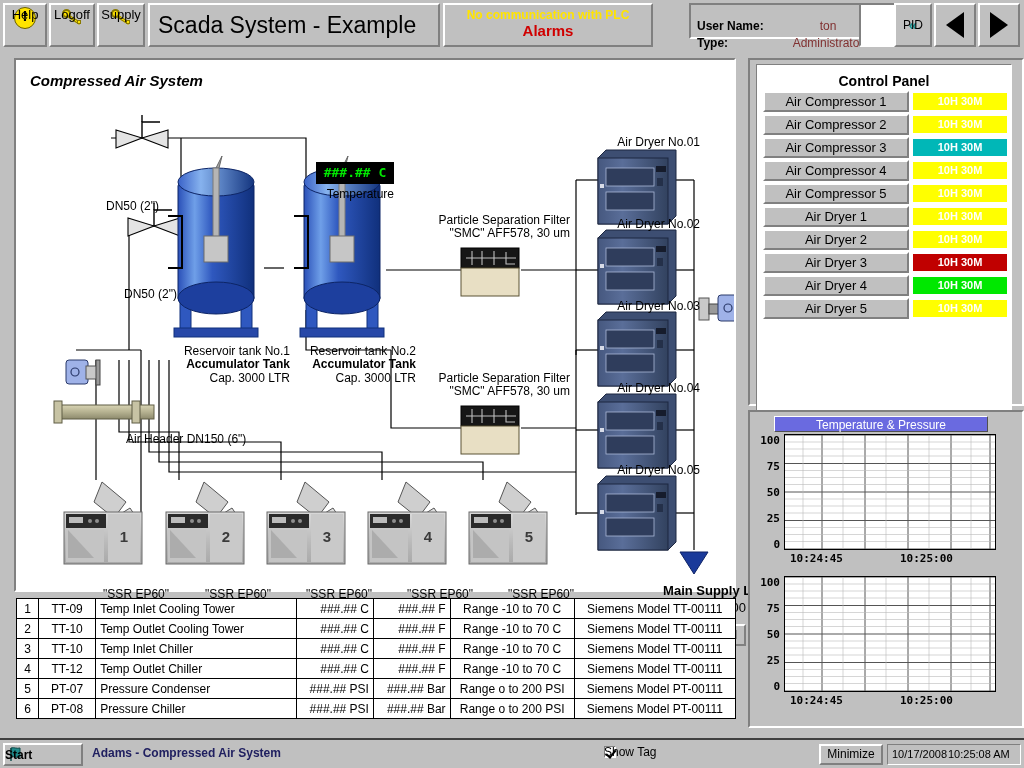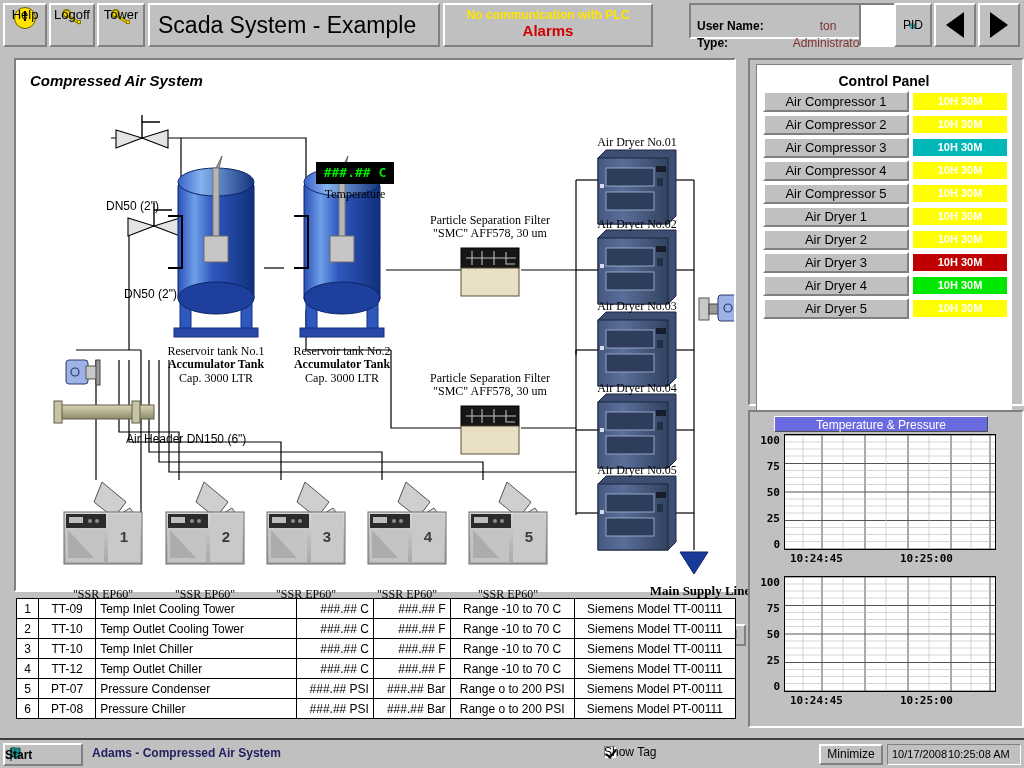--- a/index.html
+++ b/index.html
@@ -68,21 +68,21 @@
   .tri-r{width:0;height:0;border-top:13px solid transparent;border-bottom:13px solid transparent;border-left:18px solid #000;}
 
   
   .diagram{position:absolute;left:14px;top:58px;width:722px;height:534px;background:#fff;
     border:2px solid;border-color:#808080 #fff #fff #808080;box-sizing:border-box;}
   .dtitle{position:absolute;left:14px;top:12px;font-style:italic;font-weight:bold;font-size:15px;}
 
   .svgwrap{position:absolute;left:0;top:0;width:718px;height:530px;}
 
   .lbl{position:absolute;font-size:12px;color:#000;white-space:nowrap;}
-  .lbl.c{text-align:center;font-family:Liberation Serif, serif;}
+  .lbl.c{text-align:right;}
   .lbl.b{font-weight:bold;}
 
   .led{position:absolute;background:#000;color:#00e800;font-family:"DejaVu Sans Mono",monospace;
     font-size:13px;font-weight:bold;text-align:center;letter-spacing:0px;}
 
   .histbtn{position:absolute;background:#c0c0c0;border:2px solid;
     border-color:#fff #808080 #808080 #fff;box-sizing:border-box;
     font-weight:bold;font-size:13px;text-align:center;cursor:pointer;}
 
   
@@ -166,21 +166,21 @@
       </span>
       <span class="lbl">Logoff</span>
     </div>
 
     <div class="tbtn credit">
       <span class="icon-key">
         <span class="kc"></span>
           <span class="ks"></span>
           <span class="kt"></span>
       </span>
-      <span class="lbl">Tower</span>
+      <span class="lbl">Supply</span>
     </div>
 
     <div class="titlebox">
       <span>Scada System - Example</span>
     </div>
 
     <div class="alarmbox">
       <div class="alarm-top">No communication with PLC</div>
       <div class="alarm-bot">Alarms</div>
     </div>

